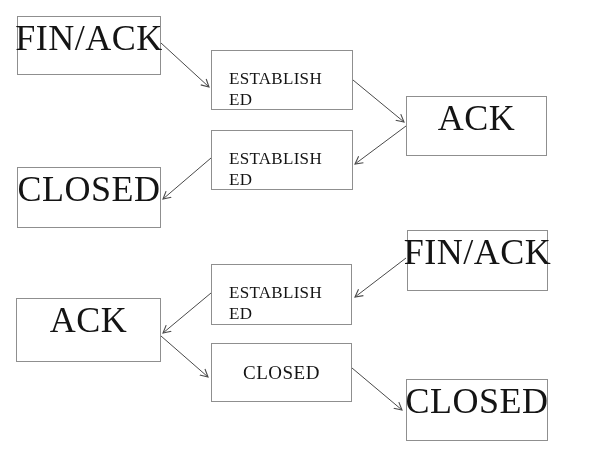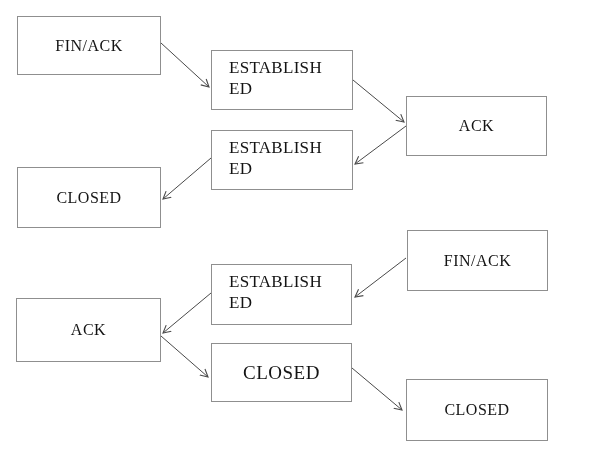--- a/index.html
+++ b/index.html
@@ -5,23 +5,23 @@
   :root{
     --bg:#ffffff; --box-border:#8f8f8f; --box-fill:#ffffff;
     --text:#141414; --line:#4a4a4a;
   }
   html,body{margin:0;padding:0;background:var(--bg);}
   #canvas{position:relative;width:600px;height:450px;background:var(--bg);overflow:hidden;
           font-family:"Liberation Serif", serif;}
   #edge-layer{position:absolute;left:0;top:0;width:600px;height:450px;}
   .node{position:absolute;box-sizing:border-box;background:var(--box-fill);
         border:1px solid var(--box-border);color:var(--text);display:flex;}
-  .lg{align-items:center;justify-content:center;font-size:16px;letter-spacing:0.5px;}
+  .lg{align-items:flex-start;justify-content:center;font-size:36px;letter-spacing:0.5px;}
   .md{align-items:center;justify-content:center;font-size:19px;letter-spacing:0.5px;}
-  .sm{font-size:17px;line-height:1.22;padding:7px 4px 0 17px;letter-spacing:0.3px;}
+  .sm{font-size:17px;line-height:1.22;padding:18px 4px 0 17px;letter-spacing:0.3px;}
   .sm .lbl{white-space:pre-line;}
   
   #n-finack-top   {left:17px;  top:16px;  width:144px; height:59px;}
   #n-est-1        {left:211px; top:50px;  width:142px; height:60px;}
   #n-ack-right    {left:406px; top:96px;  width:141px; height:60px;}
   #n-est-2        {left:211px; top:130px; width:142px; height:60px;}
   #n-closed-left  {left:17px;  top:167px; width:144px; height:61px;}
   #n-finack-right {left:407px; top:230px; width:141px; height:61px;}
   #n-est-3        {left:211px; top:264px; width:141px; height:61px;}
   #n-ack-left     {left:16px;  top:298px; width:145px; height:64px;}

